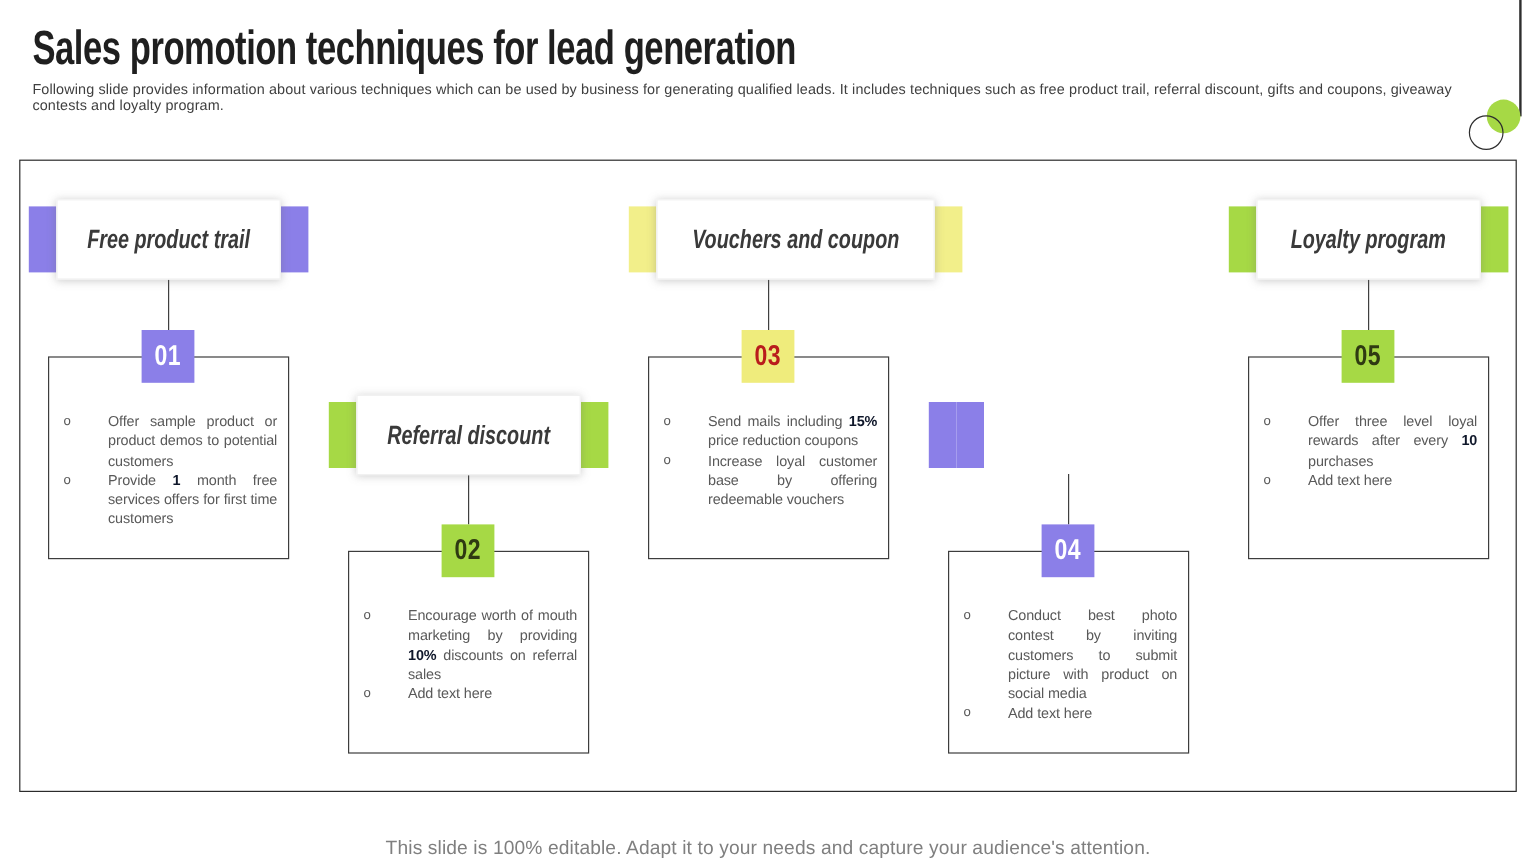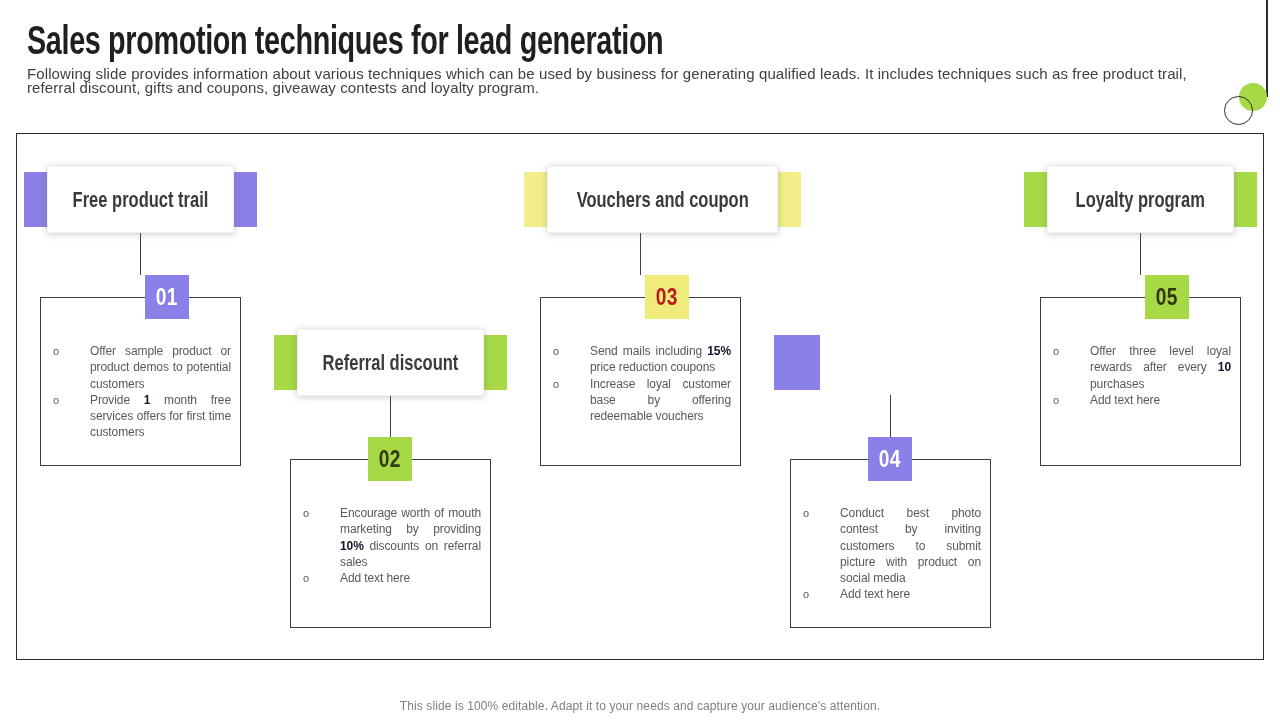--- a/index.html
+++ b/index.html
@@ -9,21 +9,21 @@
 
   
   .title {
     position: absolute; left: 27px; top: 18px;
     font-size: 40px; font-weight: 700; color: #1f1f1f;
     letter-spacing: -0.5px; white-space: nowrap;
     transform: scaleX(0.72); transform-origin: left center;
   }
   .subtitle {
     position: absolute; left: 27px; top: 67px; width: 1212px;
-    font-size: 15px; line-height: 14px; color: #3f3f3f; letter-spacing: 0.1px;
+    font-size: 12px; line-height: 14px; color: #3f3f3f; letter-spacing: 0.1px;
   }
 
   
   .decor-vline { position: absolute; left: 1266px; top: 0; width: 1.5px; height: 97px; background: #2e2e2e; }
   .decor-green-circle { position: absolute; left: 1239px; top: 83px; width: 28px; height: 28px; border-radius: 50%; background: var(--green); }
   .decor-outline-circle { position: absolute; left: 1224px; top: 96px; width: 29px; height: 29px; border-radius: 50%; border: 1.3px solid #2e2e2e; background: transparent; }
 
   
   .outer-box { position: absolute; left: 16px; top: 133px; width: 1248px; height: 527px; border: 1.5px solid #2b2b2b; }
 
@@ -31,36 +31,36 @@
   .section { position: absolute; inset: 0; pointer-events: none; }
   .s1 { --cx: 140px; } .s2 { --cx: 390px; } .s3 { --cx: 640px; } .s4 { --cx: 890px; } .s5 { --cx: 1140px; }
 
   .hdr-group { position: absolute; left: calc(var(--cx) - 116px); width: 233px; height: 67px; display: flex; align-items: center; }
   .rowA .hdr-group { top: 166px; }
   .rowB .hdr-group { top: 329px; }
   .side-rect { width: 23px; height: 55px; flex: none; }
   .hdr-box {
     flex: 1; height: 67px; background: #fff;
     border: 1px solid #f1f1f1; box-shadow: 0 1px 7px rgba(110,110,110,0.35);
-    display: flex; align-items: center; justify-content: center; z-index: 2;
+    display: flex; align-items: center; justify-content: center; z-index: 2; font-style: italic;
   }
   .hdr-label {
     font-size: 22px; font-weight: 700; color: #3a3a3a; white-space: nowrap;
     transform: scaleX(0.75); transform-origin: center center; letter-spacing: 0;
   }
 
   .connector { position: absolute; left: calc(var(--cx) - 0.5px); width: 1.3px; background: #3f3f3f; }
   .rowA .connector { top: 233px; height: 42px; }
   .rowB .connector { top: 395px; height: 42px; }
 
   .badge {
     position: absolute; left: calc(var(--cx) - 22px); width: 44px; height: 44px; z-index: 3;
     display: flex; align-items: center; justify-content: center;
   }
-  .rowA .badge { top: 275px; margin-left: 27px; }
+  .rowA .badge { top: 275px; }
   .rowB .badge { top: 437px; }
   .badge span { font-size: 24px; font-weight: 700; transform: scaleX(0.8); letter-spacing: 0.5px; }
   .c-purple .badge { background: var(--purple); color: #ffffff; }
   .c-green  .badge { background: var(--green);  color: #2f3a12; }
   .c-yellow .badge { background: var(--yellowBadge); color: #b91c1c; }
   .c-purple .side-rect { background: var(--purple); }
   .c-green  .side-rect { background: var(--green); }
   .c-yellow .side-rect { background: var(--yellow); }
 
   .content-box {
@@ -72,21 +72,21 @@
 
   .bullets { list-style: none; padding: 45px 9px 0 12px; }
   .bullets li { display: flex; font-size: 12px; line-height: 16.3px; color: #595959; letter-spacing: -0.1px; }
   .bullets .marker { flex: none; width: 16px; font-size: 11px; color: #595959; }
   .bullets .btext { flex: 1; text-align: justify; margin-left: 21px; }
   .bullets .btext .b { font-weight: 700; color: #0f172a; }
 
   
   .footer {
     position: absolute; left: 0; top: 699px; width: 1280px; text-align: center;
-    font-size: 12px; color: #7f7f7f; letter-spacing: 0.1px;
+    font-size: 16px; color: #7f7f7f; letter-spacing: 0.1px;
   }
 </style>
 </head>
 <body>
 
 <div id="stage">
 
   <div class="title">Sales promotion techniques for lead generation</div>
   <div class="subtitle">Following slide provides information about various techniques which can be used by business for generating qualified leads. It includes techniques such as free product trail, referral discount, gifts and coupons, giveaway contests and loyalty program.</div>
 

